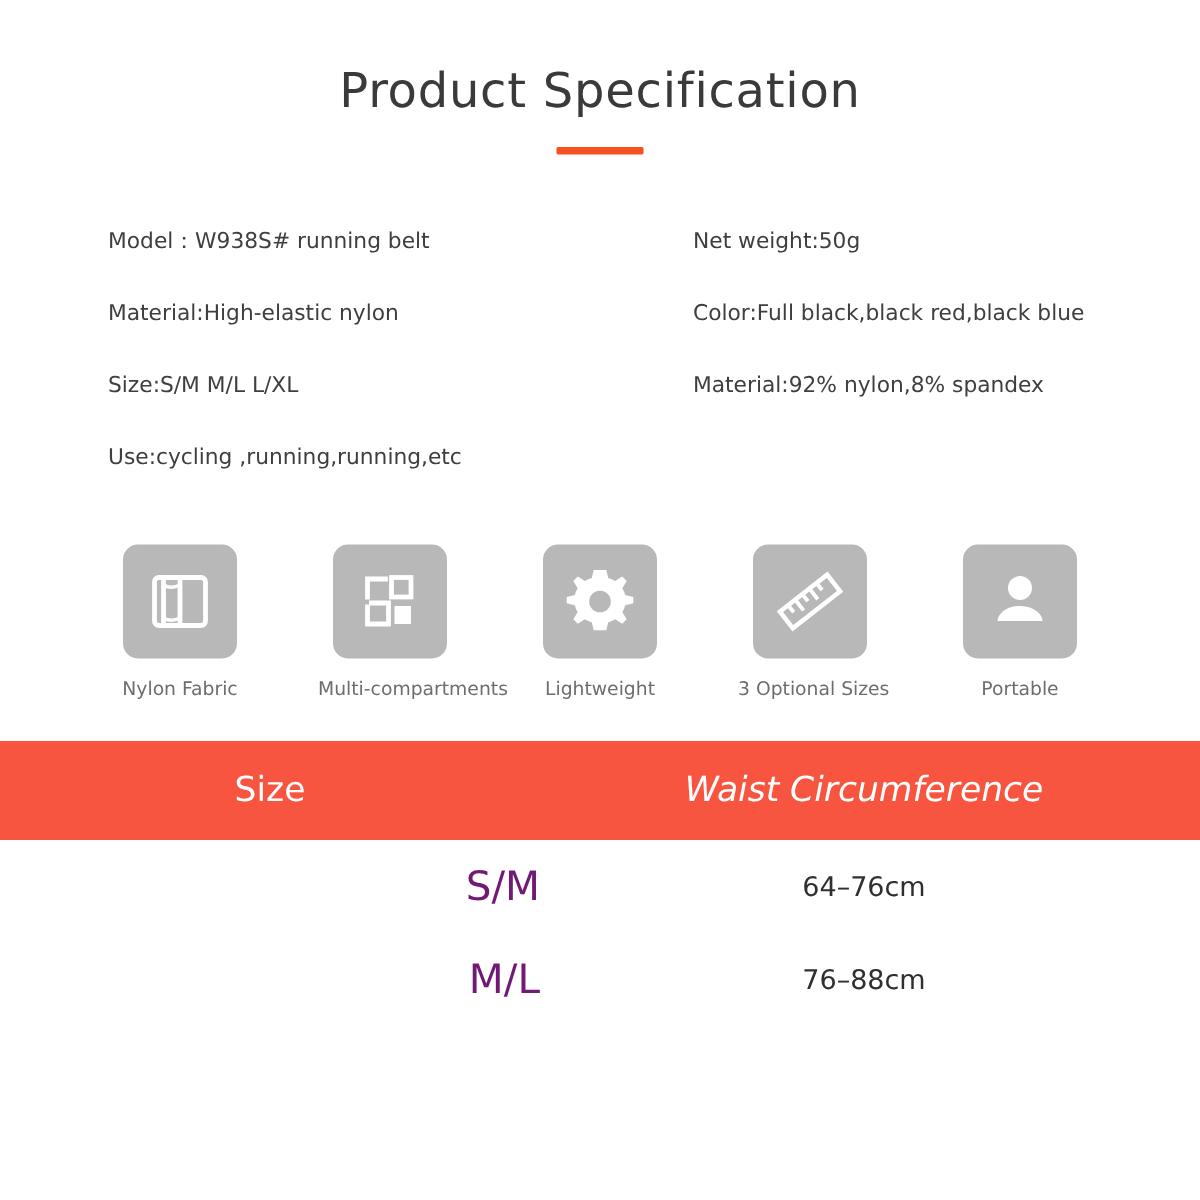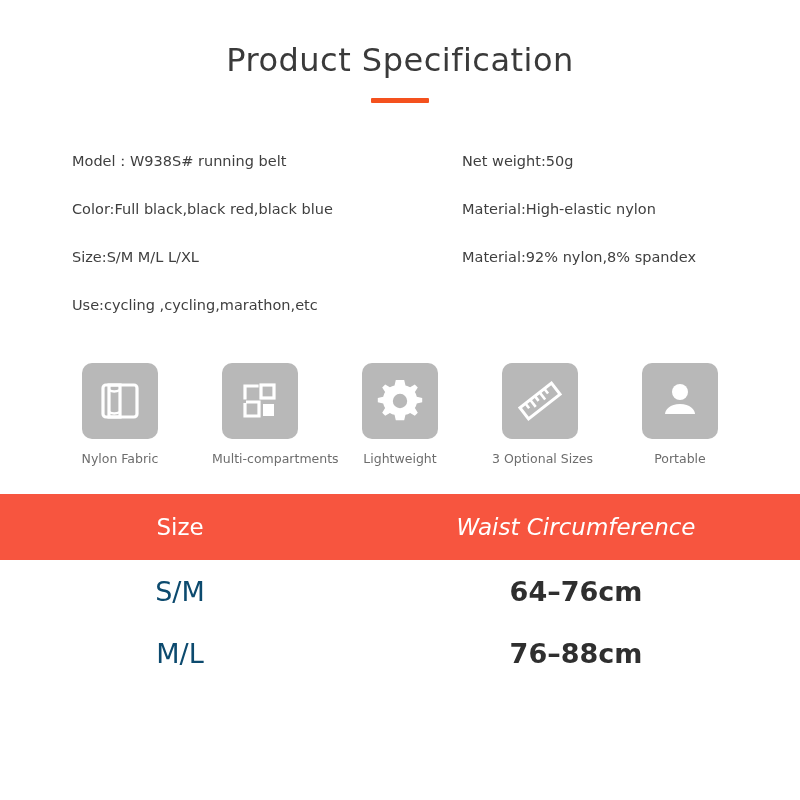--- a/index.html
+++ b/index.html
@@ -110,55 +110,55 @@
     padding-right: 8px;
     font-style: italic;
   }
   .table-row {
     display: flex;
     align-items: center;
     height: 62px;
   }
   .td-size {
     width: 360px;
-    text-align: center;
+    text-align: right;
     font-size: 27px;
-    color: #0c4a6e;
+    color: #701a75;
     font-weight: 400;
   }
   .td-waist {
     flex: 1;
     text-align: center;
-    font-size: 27px;
+    font-size: 18px;
     color: #2f2f2f;
-    font-weight: 700;
+    font-weight: 400;
     padding-right: 8px;
   }
 </style>
 </head>
 <body>
 
 <div class="page">
 
   <div class="title-block">
     <div class="title">Product Specification</div>
     <div class="title-rule"></div>
   </div>
 
   <div class="specs">
     <div class="spec-item">Model：W938S# running belt</div>
 
     <div class="spec-item">Net weight:50g</div>
+    <div class="spec-item">Material:High-elastic nylon</div>
+
     <div class="spec-item">Color:Full black,black red,black blue</div>
-
-    <div class="spec-item">Material:High-elastic nylon</div>
     <div class="spec-item">Size:S/M  M/L  L/XL</div>
 
     <div class="spec-item">Material:92% nylon,8% spandex</div>
-    <div class="spec-item">Use:cycling ,cycling,marathon,etc</div>
+    <div class="spec-item">Use:cycling ,running,running,etc</div>
   </div>
 
   <div class="features">
 
     <div class="feature">
       <div class="feature-icon">
         <svg width="46" height="46" viewBox="0 0 46 46" aria-hidden="true">
           <rect x="6" y="7" width="34" height="32" rx="3" fill="none" stroke="#ffffff" stroke-width="3.2"></rect>
           <rect x="12" y="7" width="11" height="32" fill="none" stroke="#ffffff" stroke-width="3.2"></rect>
           <path d="M12 12 q5 3 11 0" fill="none" stroke="#ffffff" stroke-width="2.4"></path>

